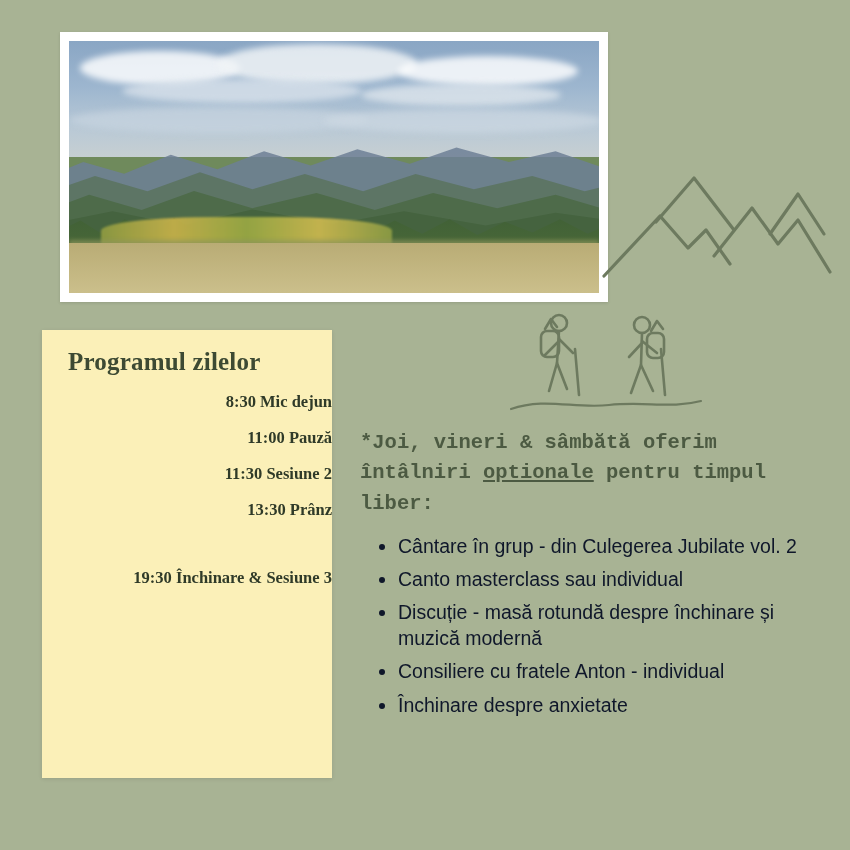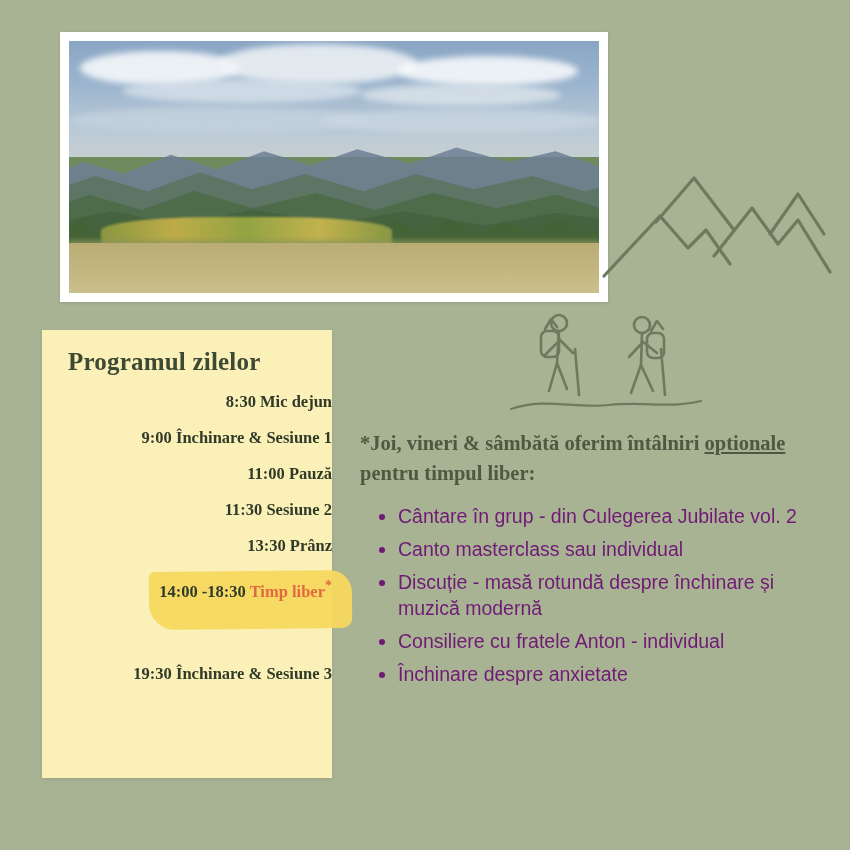--- a/index.html
+++ b/index.html
@@ -192,39 +192,39 @@
   .spacer-row { height: 16px; }
 
   
   .right-col {
     position: absolute;
     left: 360px;
     top: 428px;
     width: 470px;
   }
   .note {
-    font-family: Liberation Serif, serif;
+    font-family: Liberation Mono, monospace;
     font-weight: bold;
     font-size: 20.5px;
     color: #4c5a42;
     line-height: 1.48;
     margin: 0 0 14px 0;
   }
   .note .underline { text-decoration: underline; }
 
   .opts {
     list-style: disc;
     margin: 0;
     padding-left: 38px;
     color: #3a4434;
   }
   .opts li {
     font-family: "Liberation Sans", sans-serif;
     font-size: 19.5px;
-    color: #701a75;
+    color: #0f172a;
     line-height: 1.34;
     margin-bottom: 7px;
   }
 </style>
 </head>
 <body>
 
 <div class="photo-frame">
   <div class="photo">
     <div class="ph-sky"></div>
@@ -275,29 +275,23 @@
     <rect x="142" y="28" width="17" height="25" rx="6"></rect>
     <path d="M146 26 L152 16 M152 16 L158 24"></path>
     <path d="M156 44 L160 90"></path>
   </svg>
 </div>
 
 <div class="schedule-card">
   <div class="schedule-title">Programul zilelor</div>
   <ul class="schedule-list">
     <li>8:30 Mic dejun</li>
-    <li>9:00 Închinare &amp; Sesiune 1</li>
     <li>11:00 Pauză</li>
     <li>11:30 Sesiune 2</li>
     <li>13:30 Prânz</li>
-    <li class="highlight">
-      <span class="hl-wrap">
-        <span>14:00 -18:30 </span><span class="timp-liber">Timp liber</span><span class="asterisk-sup">*</span>
-      </span>
-    </li>
     <li class="spacer-row"></li>
     <li>19:30 Închinare &amp; Sesiune 3</li>
   </ul>
 </div>
 
 <div class="right-col">
   <p class="note"><span>*Joi, vineri &amp; sâmbătă oferim întâlniri </span><span class="underline">optionale</span><span> pentru timpul liber:</span></p>
 
   <ul class="opts">
     <li>Cântare în grup - din Culegerea Jubilate vol. 2</li>

